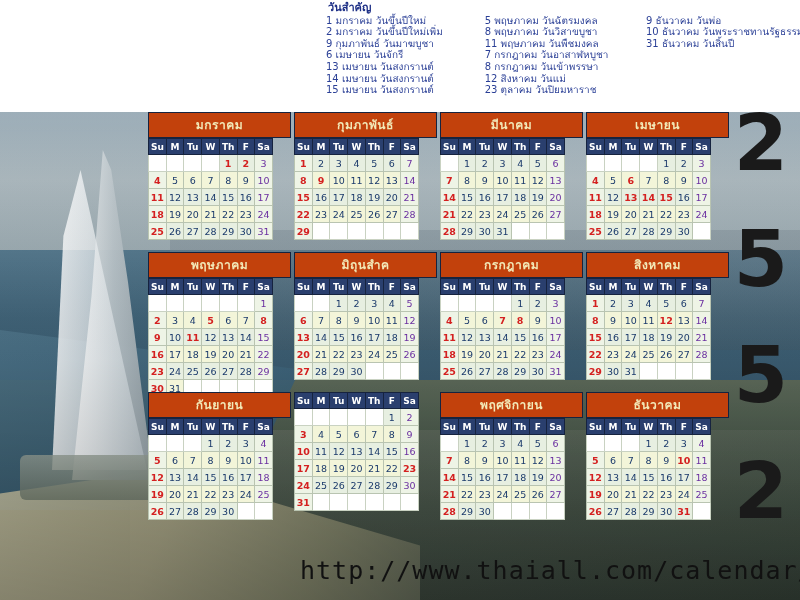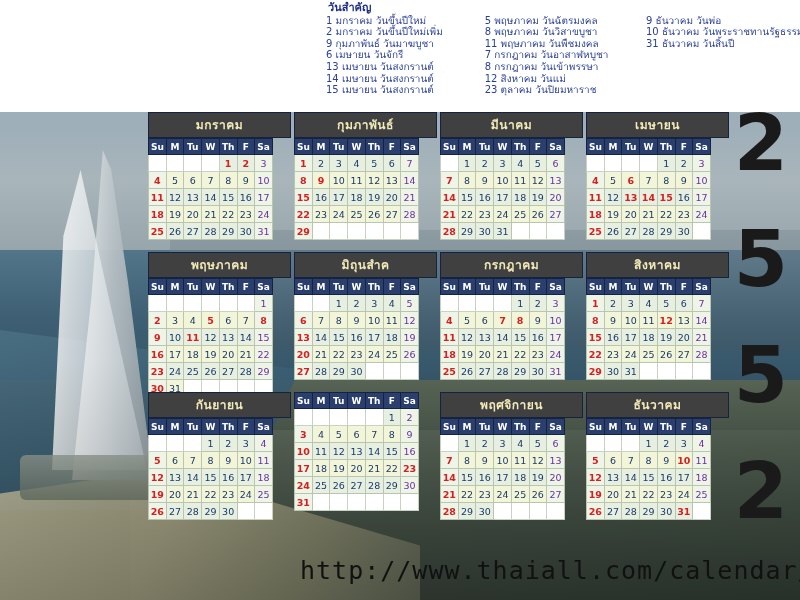--- a/index.html
+++ b/index.html
@@ -99,21 +99,21 @@
   }
   .year span{display:block;}
 
   
   .cal-wrap{
     position:absolute;left:148px;top:112px;width:584px;height:420px;
     display:grid;grid-template-columns:repeat(4,146px);grid-template-rows:repeat(3,140px);
   }
   .month{width:143px;}
   .m-head{
-    background:#404040;color:#f2e9b8;text-align:center;font-size:12px;font-weight:bold;
+    background:#c2410c;color:#f2e9b8;text-align:center;font-size:12px;font-weight:bold;
     padding:2px 0 3px;letter-spacing:.5px;
     border:1px solid #16233f;
     font-family:"DejaVu Sans",sans-serif;
   }
   table.m{
     border-collapse:collapse;width:125px;table-layout:fixed;
     font-size:9.5px;font-family:"DejaVu Sans",sans-serif;
   }
   table.m th{
     background:#2a3f6e;color:#ffffff;font-weight:bold;font-size:9px;

